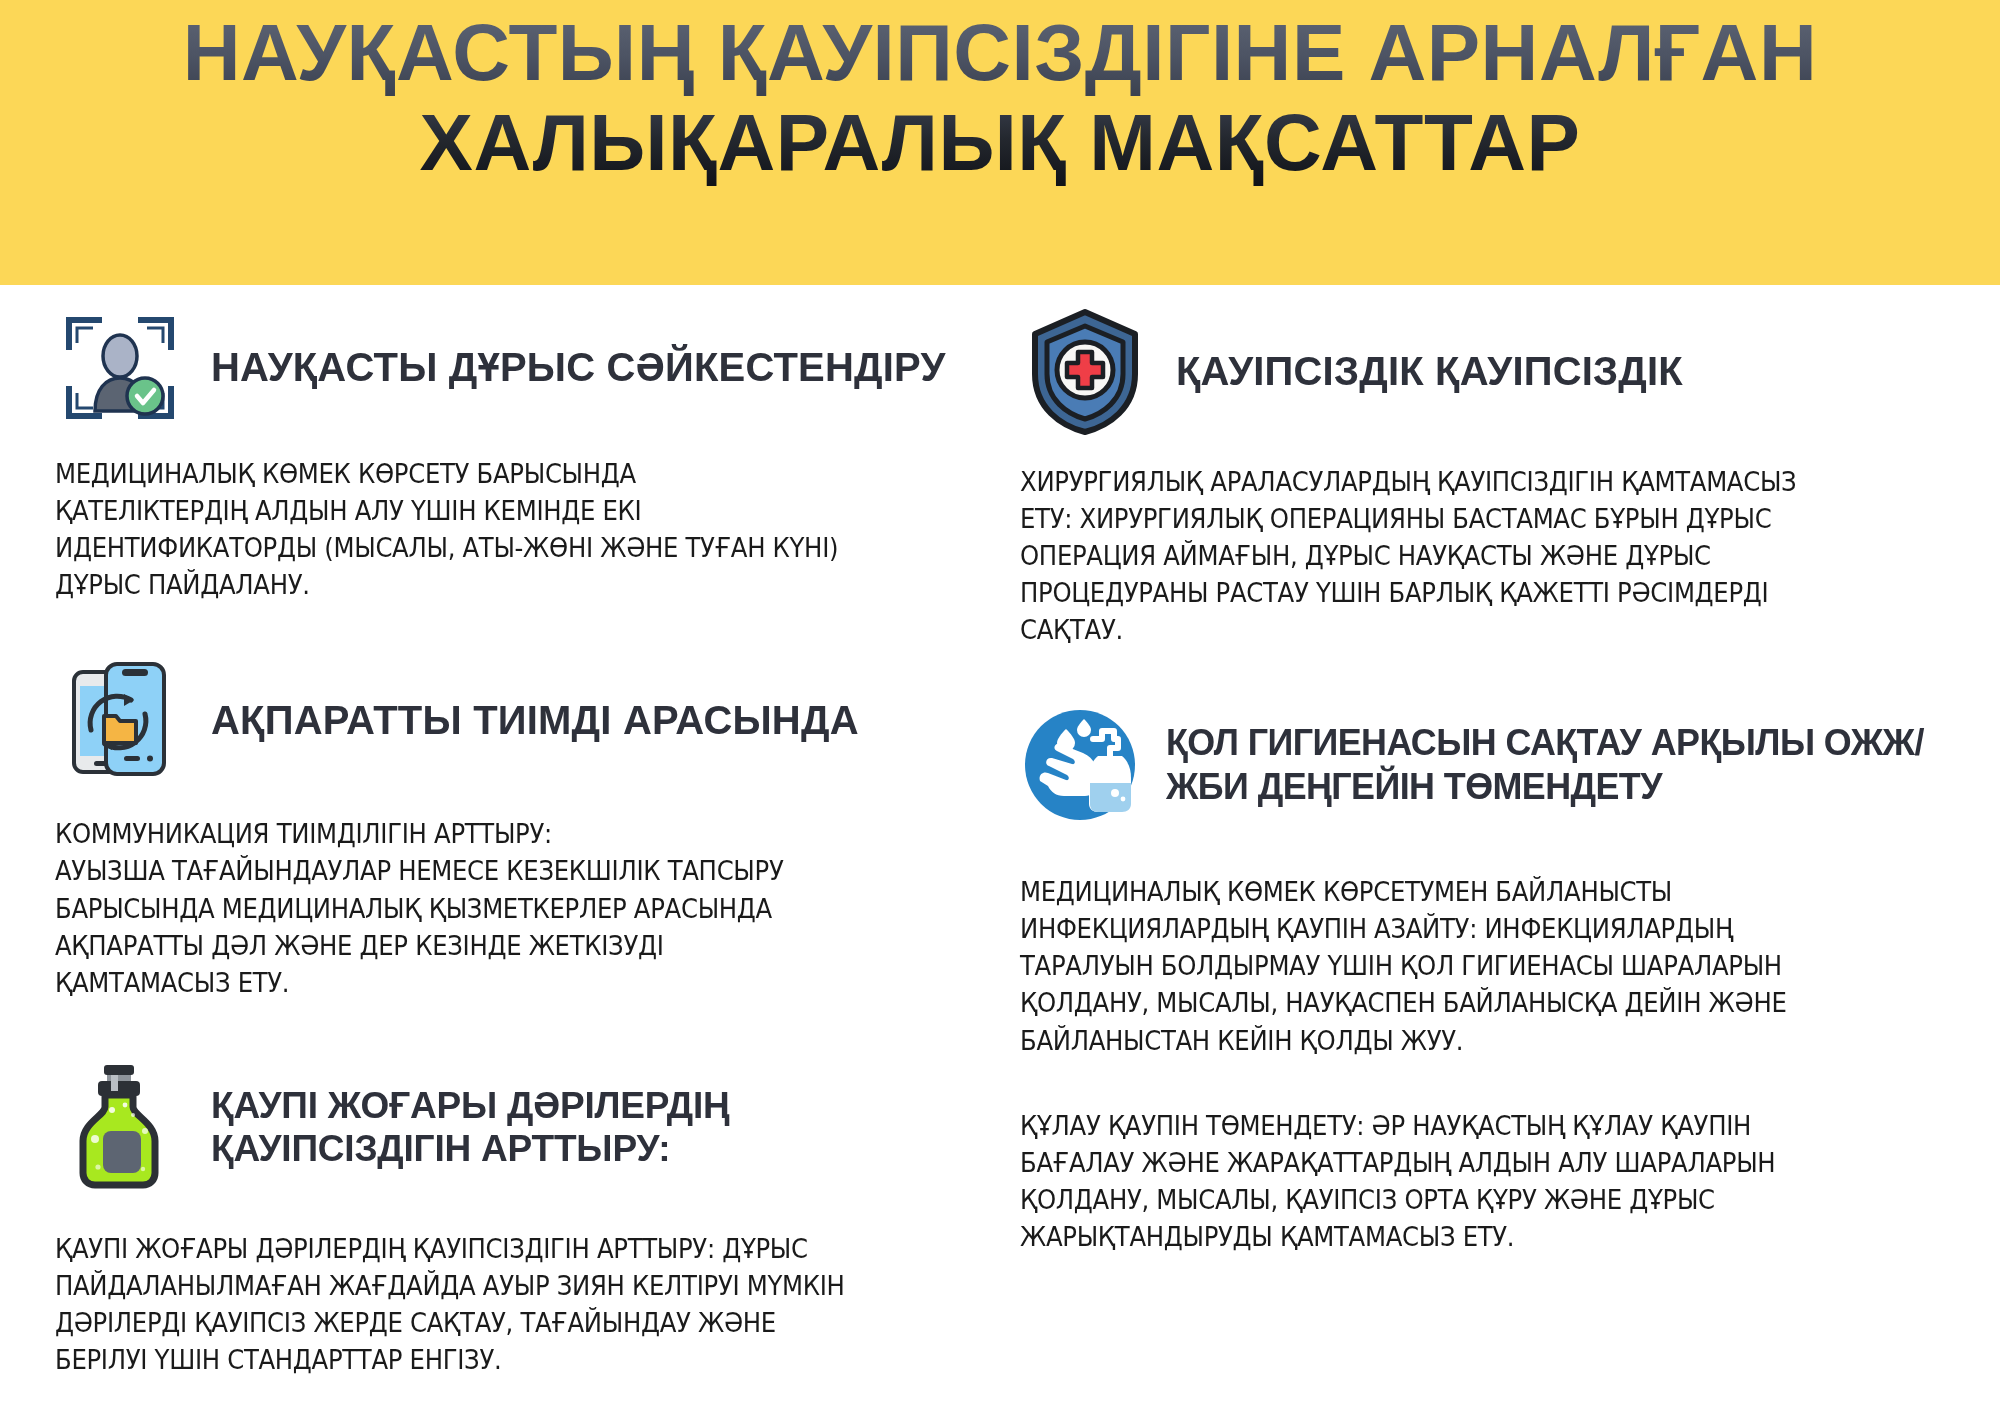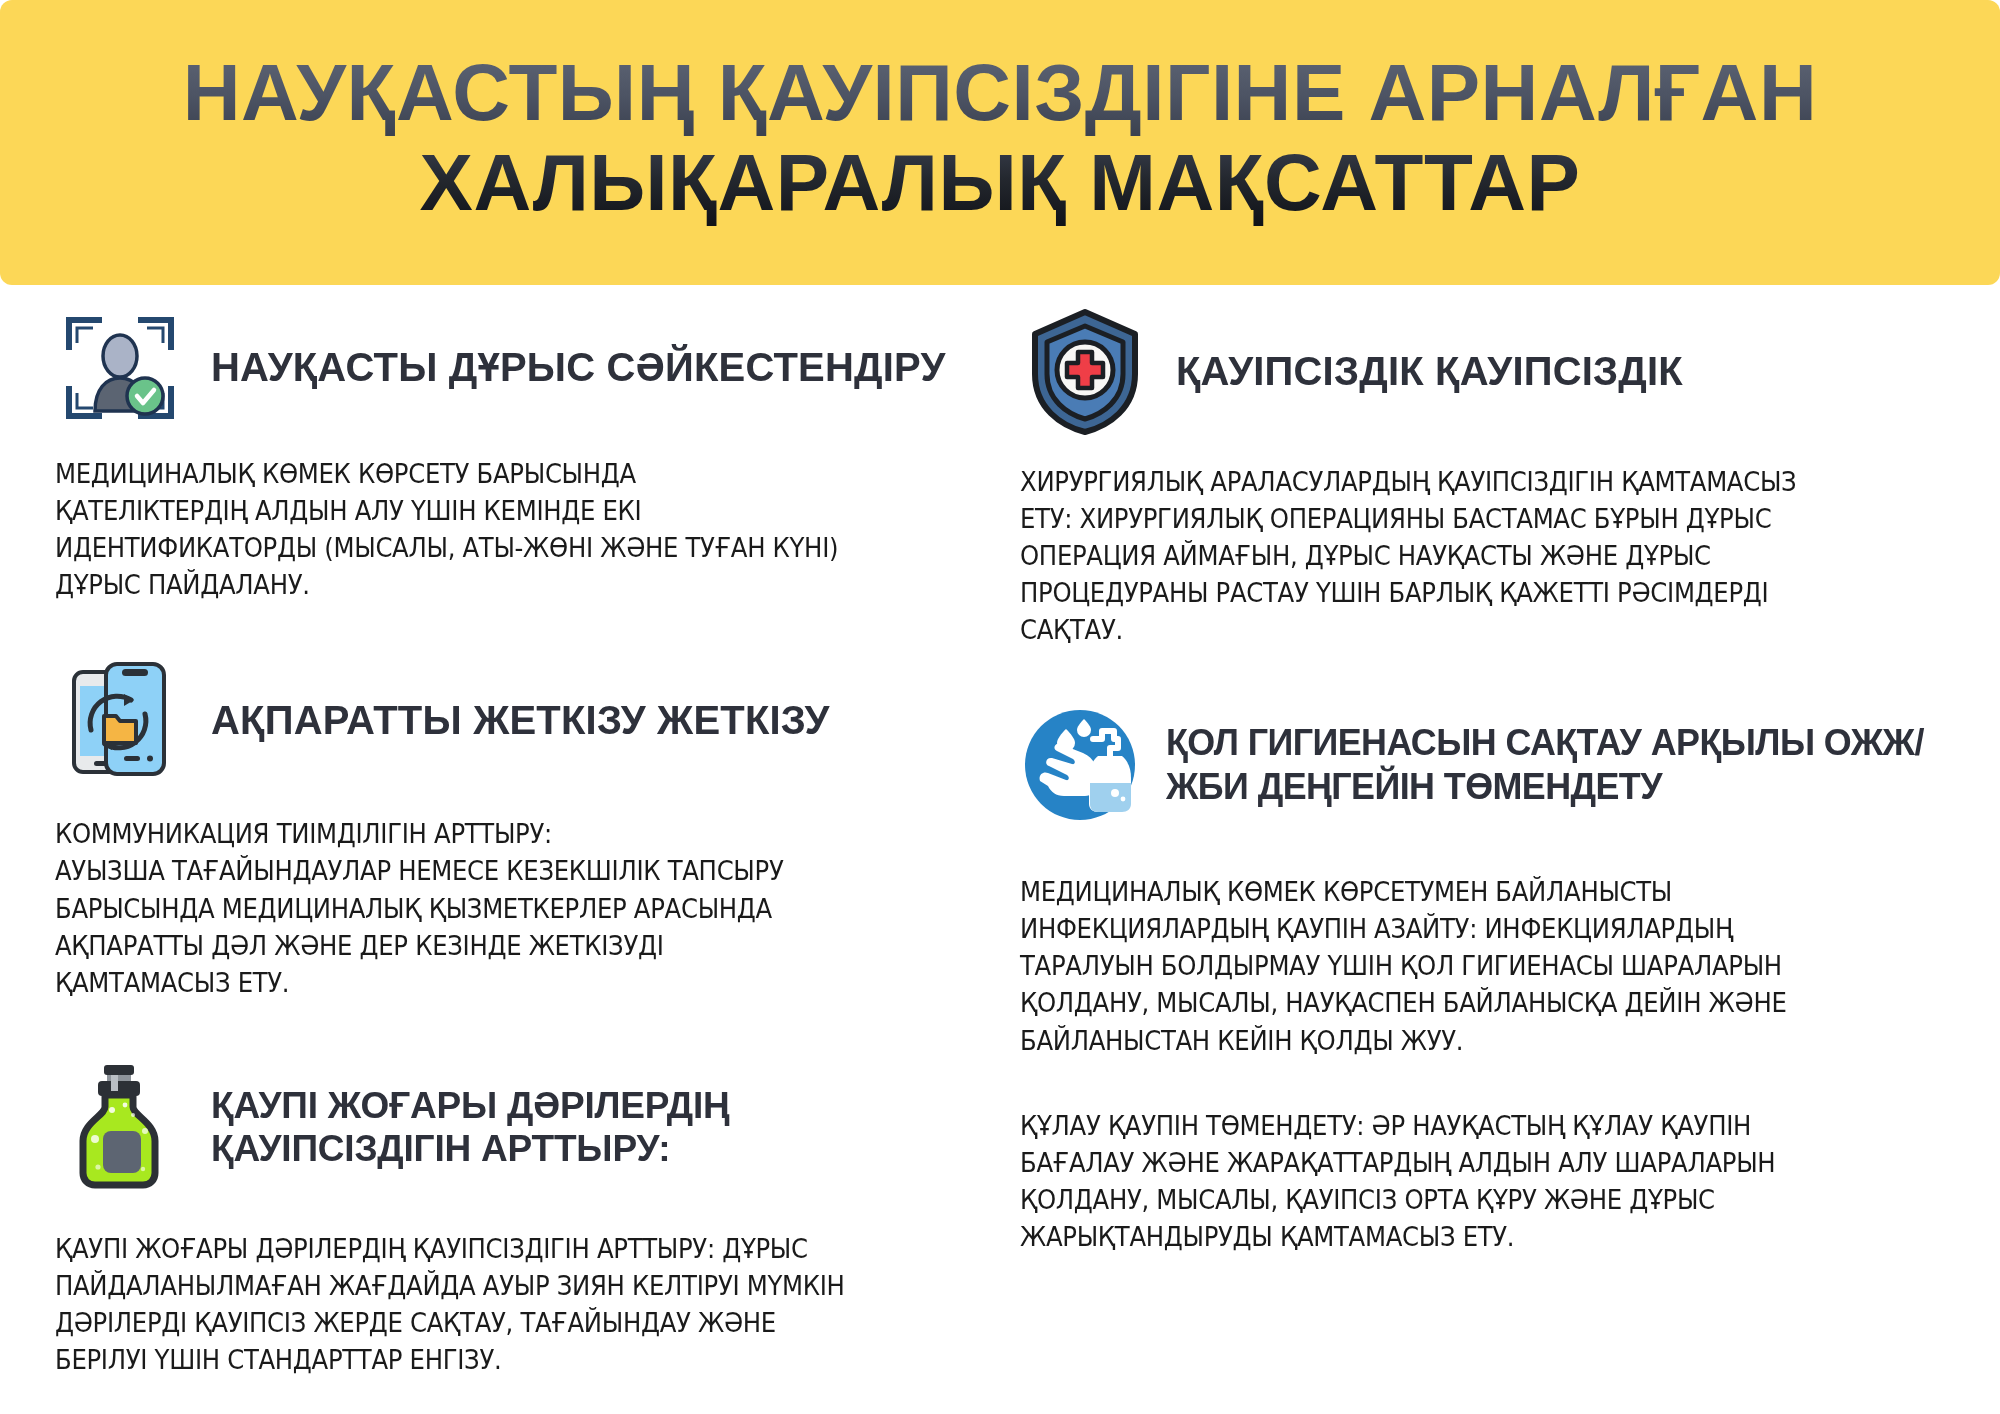--- a/index.html
+++ b/index.html
@@ -18,24 +18,22 @@
   }
 
   
   .banner {
     width: 2000px;
     height: 285px;
     background: #fcd757;
     display: flex;
     flex-direction: column;
     align-items: center;
-    justify-content: center;
     box-sizing: border-box;
     padding: 8px 0 18px 0;
-    border-radius: 12px;
   }
   .banner-line {
     font-weight: 700;
     font-size: 80px;
     line-height: 1.12;
     letter-spacing: 0.5px;
     text-align: center;
     white-space: nowrap;
     background: linear-gradient(180deg, #5b6272 0%, #4a5160 38%, #2f333e 72%, #14161c 100%);
     -webkit-background-clip: text;
@@ -190,21 +188,21 @@
             <g fill="none" stroke="#2b3138" stroke-width="5" stroke-linecap="round">
               <path d="M31 72 a27 27 0 0 1 40 -30"></path>
               <path d="M85 56 a27 27 0 0 1 -40 30"></path>
             </g>
             <path d="M64 36 l10 6 l-10 6 z" fill="#2b3138"></path>
             <path d="M52 92 l-10 -6 l10 -6 z" fill="#2b3138"></path>
 
             <path d="M44 58 h12 l4 5 h16 v22 h-32 z" fill="#f5b544" stroke="#2b3138" stroke-width="4" stroke-linejoin="round"></path>
           </svg>
         </div>
-        <h2 class="section-title">АҚПАРАТТЫ ЖЕТКІЗУ ЖЕТКІЗУ</h2>
+        <h2 class="section-title">АҚПАРАТТЫ ТИІМДІ АРАСЫНДА</h2>
       </div>
       <p class="section-body">КОММУНИКАЦИЯ ТИІМДІЛІГІН АРТТЫРУ:
 АУЫЗША ТАҒАЙЫНДАУЛАР НЕМЕСЕ КЕЗЕКШІЛІК ТАПСЫРУ
 БАРЫСЫНДА МЕДИЦИНАЛЫҚ ҚЫЗМЕТКЕРЛЕР АРАСЫНДА
 АҚПАРАТТЫ ДӘЛ ЖӘНЕ ДЕР КЕЗІНДЕ ЖЕТКІЗУДІ
 ҚАМТАМАСЫЗ ЕТУ.</p>
     </section>
 
     <section class="section sec-3">
       <div class="section-head">

